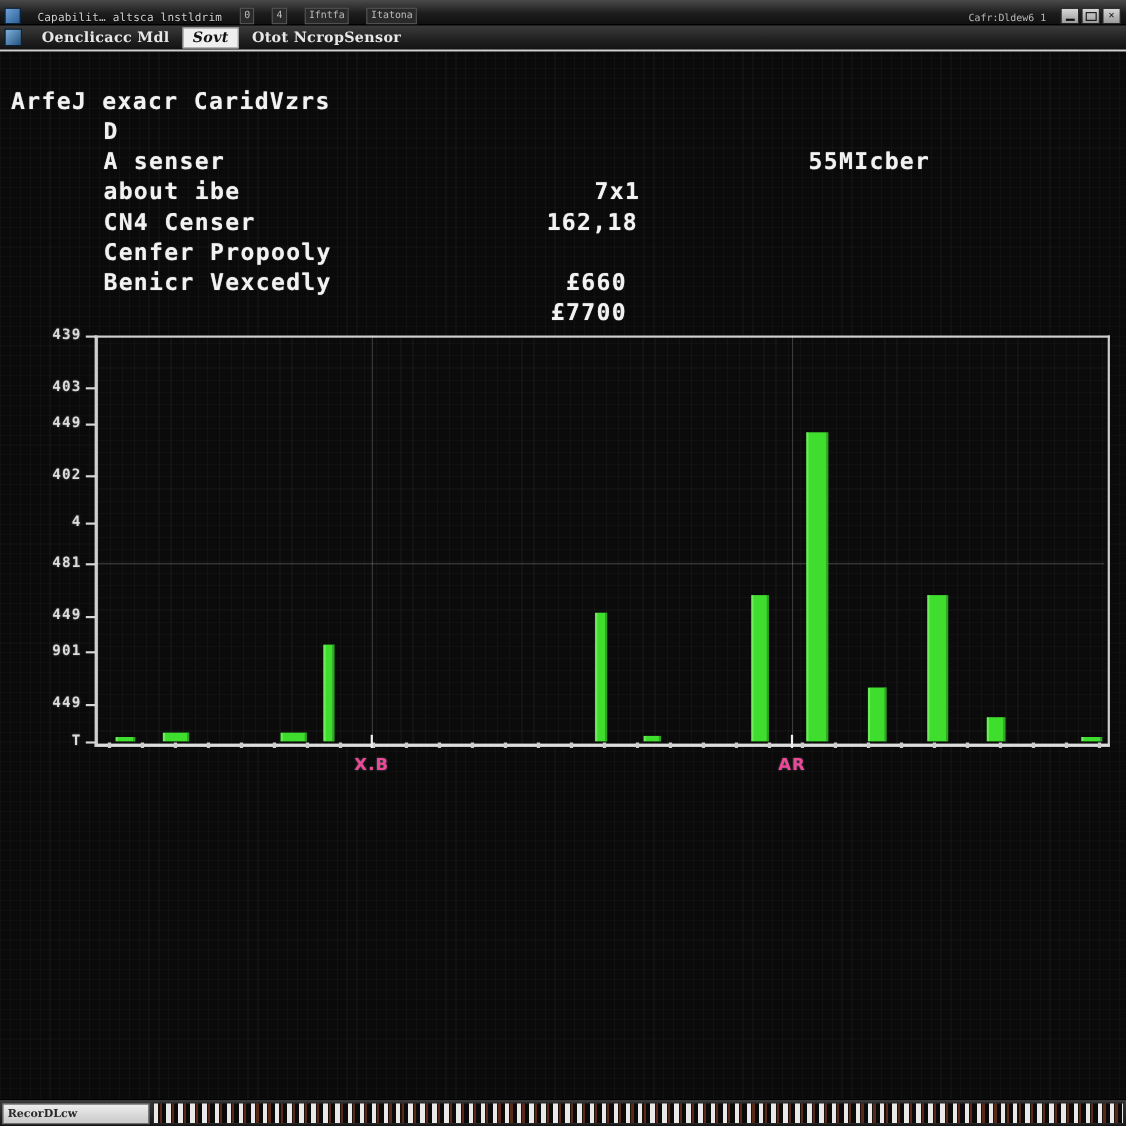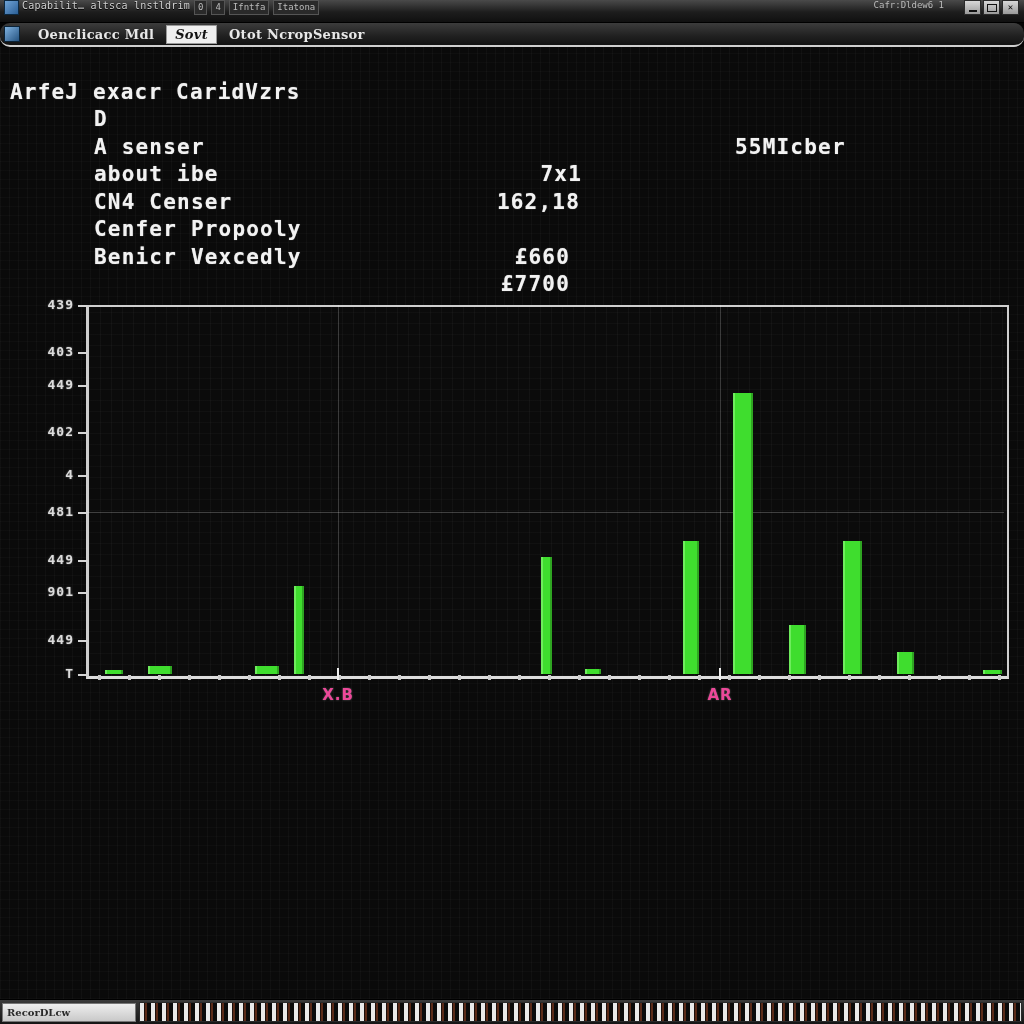--- a/index.html
+++ b/index.html
@@ -10,24 +10,25 @@
   }
   
   #app{
     position:absolute;inset:0;
     background:#050505;
     display:flex;flex-direction:column;
   }
   .titlebar{
     height:22px;flex:0 0 22px;
     background:linear-gradient(180deg,#4a4a4a 0%,#1d1d1d 55%,#101010 100%);
-    display:flex;align-items:flex-start;
+    display:flex;align-items:flex-end;
     padding:0 2px;
     border-bottom:1px solid #000;
     position:relative;
+    gap:12px;
   }
   .tb-icon{
     width:13px;height:13px;margin:0 3px 0 2px;
     background:linear-gradient(135deg,#6fa3d6,#2b5f96);
     border:1px solid #0c2840;flex:0 0 auto;
   }
   .tb-title{
     color:#cfcfcf;font-size:10px;letter-spacing:.2px;
     white-space:nowrap;overflow:hidden;
     text-shadow:0 1px 0 #000;
@@ -35,42 +36,41 @@
     flex:0 0 auto;
   }
   .tb-chip{
     margin-left:4px;padding:0 3px;
     background:#2a2a2a;border:1px solid #555;
     color:#bbb;font-size:9px;line-height:13px;height:13px;
     filter:blur(.3px);
   }
   .tb-spacer{flex:1 1 auto;}
   .tb-right{
-    color:#b9b9b9;font-size:9px;margin-right:20px;
+    color:#b9b9b9;font-size:9px;margin-right:1px;
     white-space:nowrap;filter:blur(.4px);
   }
   .winbtns{display:flex;gap:2px;margin-right:3px;}
   .winbtn{
     width:15px;height:13px;
     background:linear-gradient(180deg,#d8d8d8,#9a9a9a);
     border:1px solid #2a2a2a;
     display:flex;align-items:flex-end;justify-content:center;
     font-size:8px;color:#111;line-height:1;
   }
   .winbtn i{display:block;width:8px;height:2px;background:#111;margin-bottom:2px;}
   .winbtn.mx i{height:6px;background:transparent;border:1px solid #111;margin-bottom:2px;}
   .winbtn.cl{font-style:normal;font-size:9px;align-items:center;}
 
   .menubar{
     height:22px;flex:0 0 22px;
     background:linear-gradient(180deg,#3c3c3c 0%,#202020 60%,#121212 100%);
     display:flex;align-items:center;
     border-bottom:2px solid #cfcfcf;
     padding-left:4px;
-    border-radius:10px;
   }
   .mb-icon{
     width:14px;height:14px;margin-right:10px;
     background:linear-gradient(135deg,#7fb2e0,#25527f);
     border:1px solid #0b2236;
   }
   .mb-item{
     color:#e8e8e8;font-size:13px;font-weight:bold;
     padding:1px 8px;margin-right:4px;
     white-space:nowrap;

